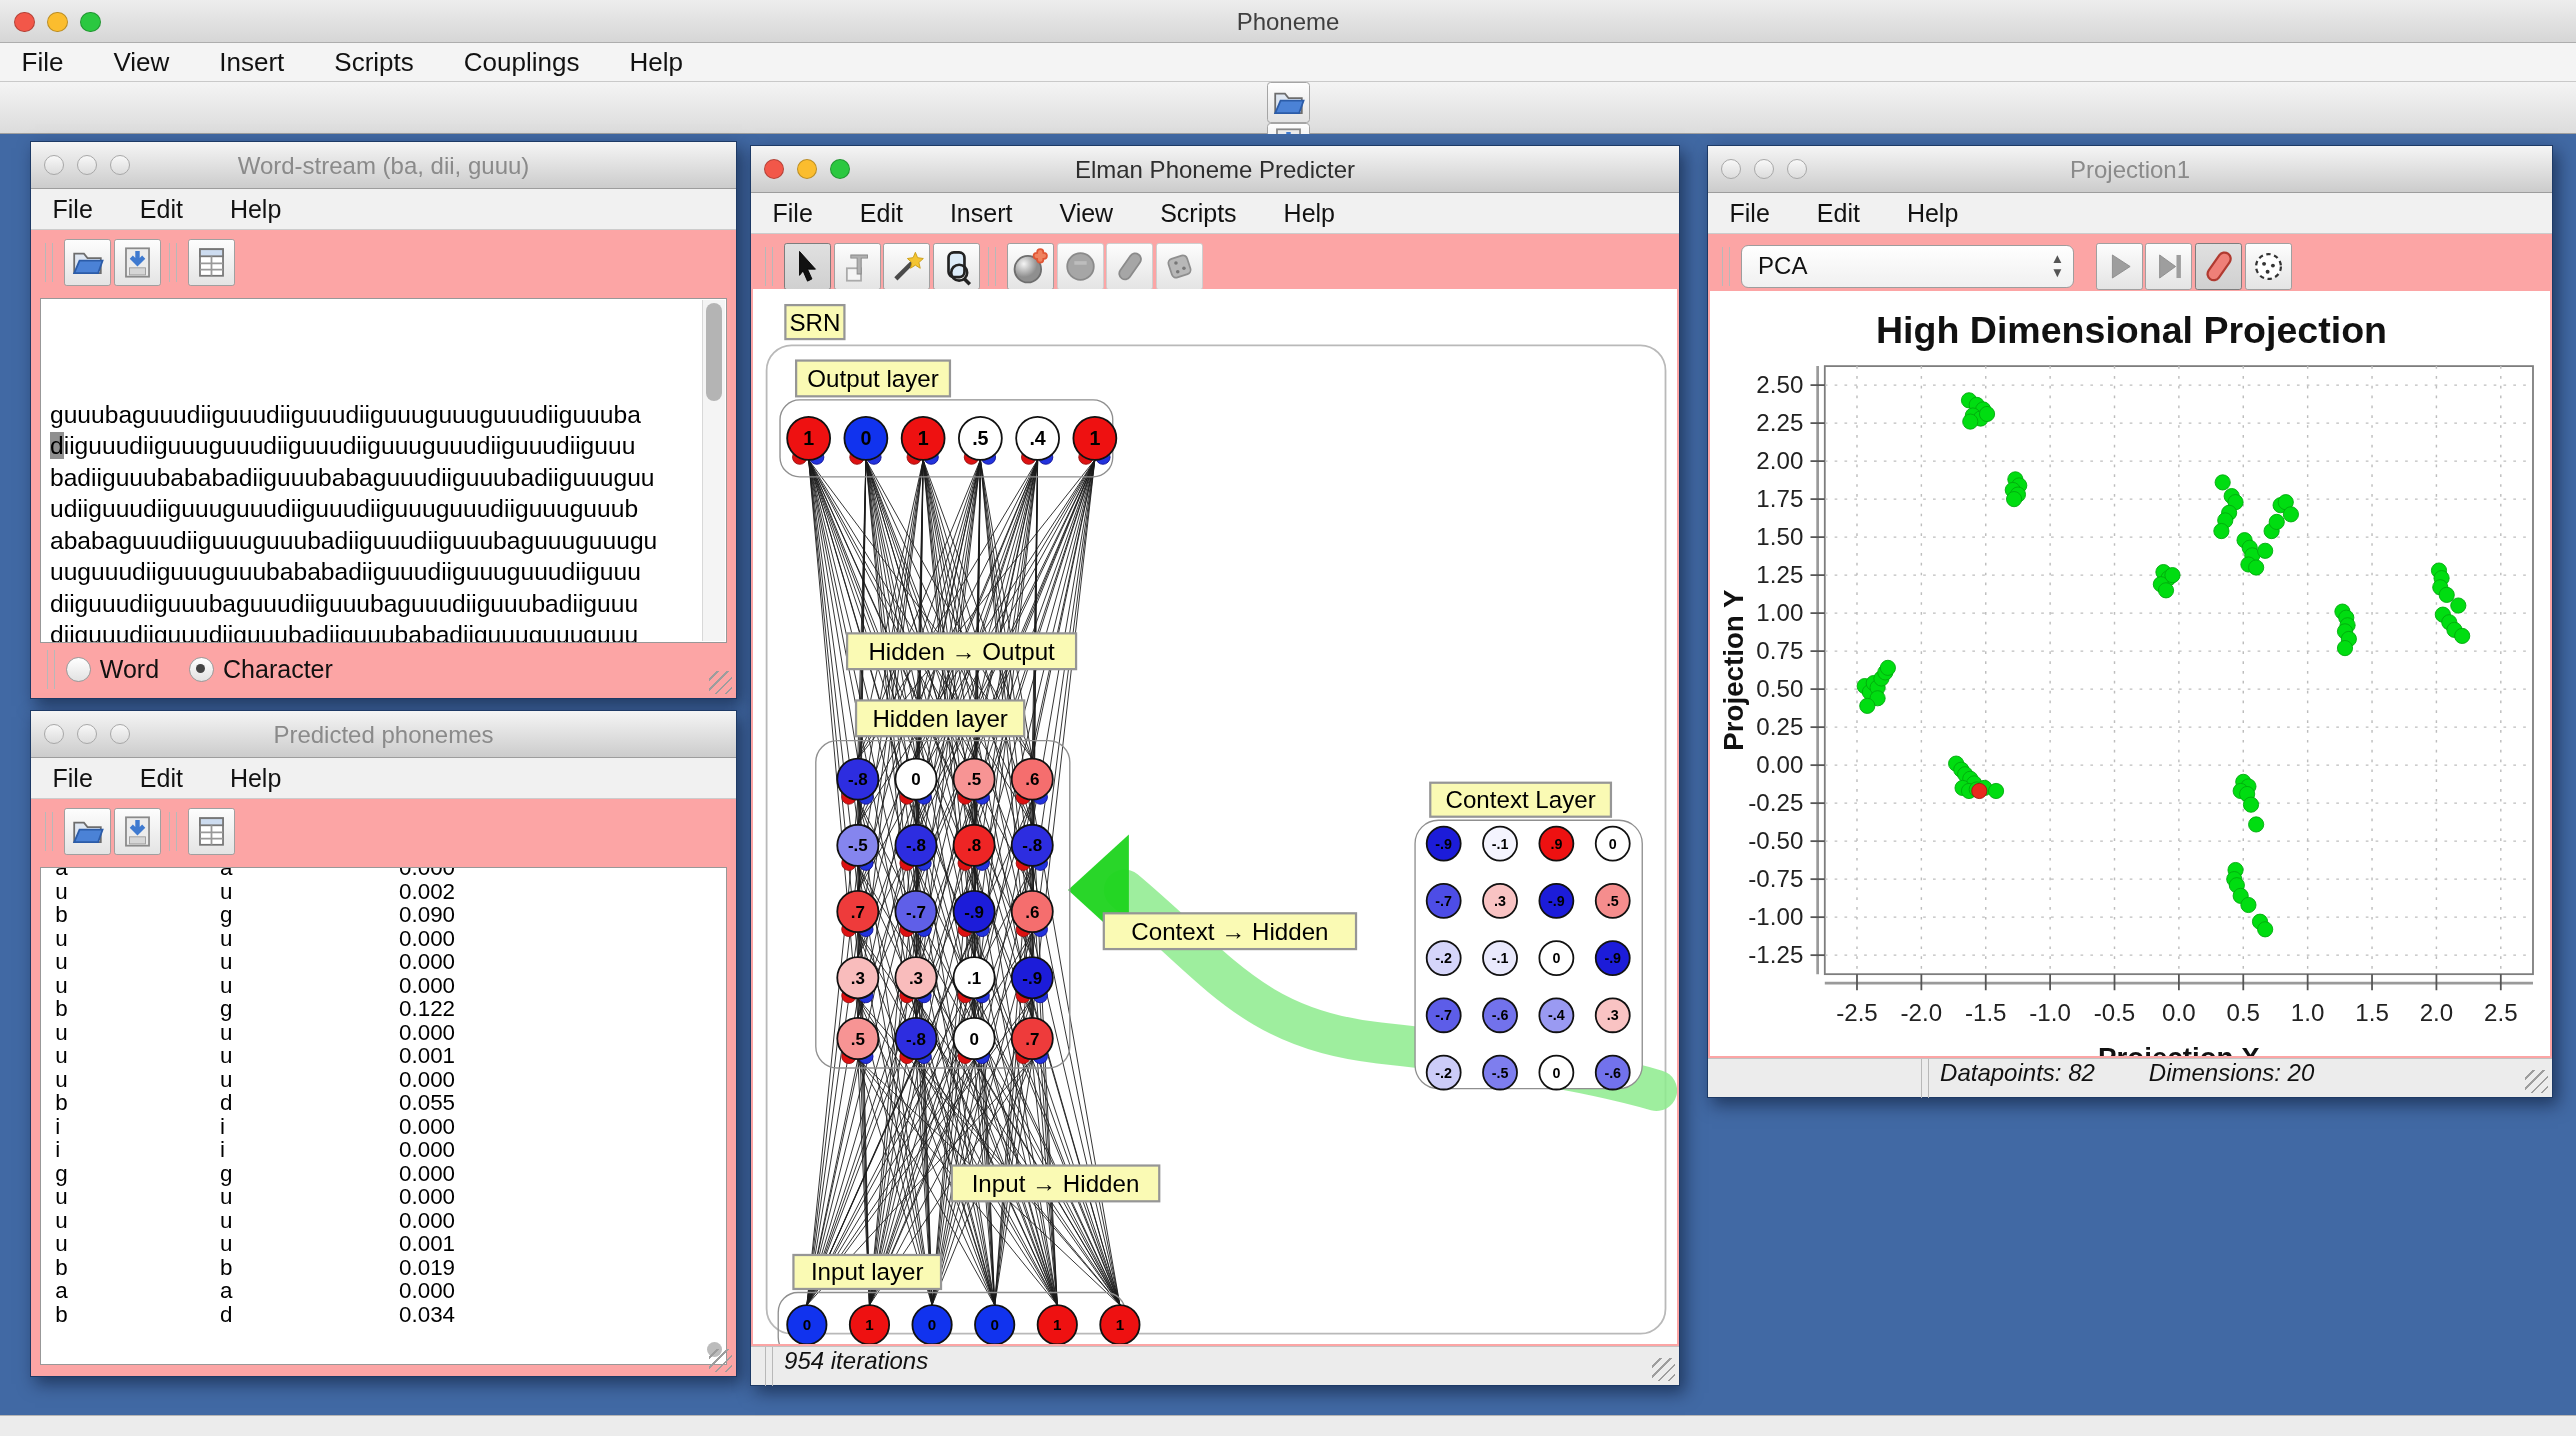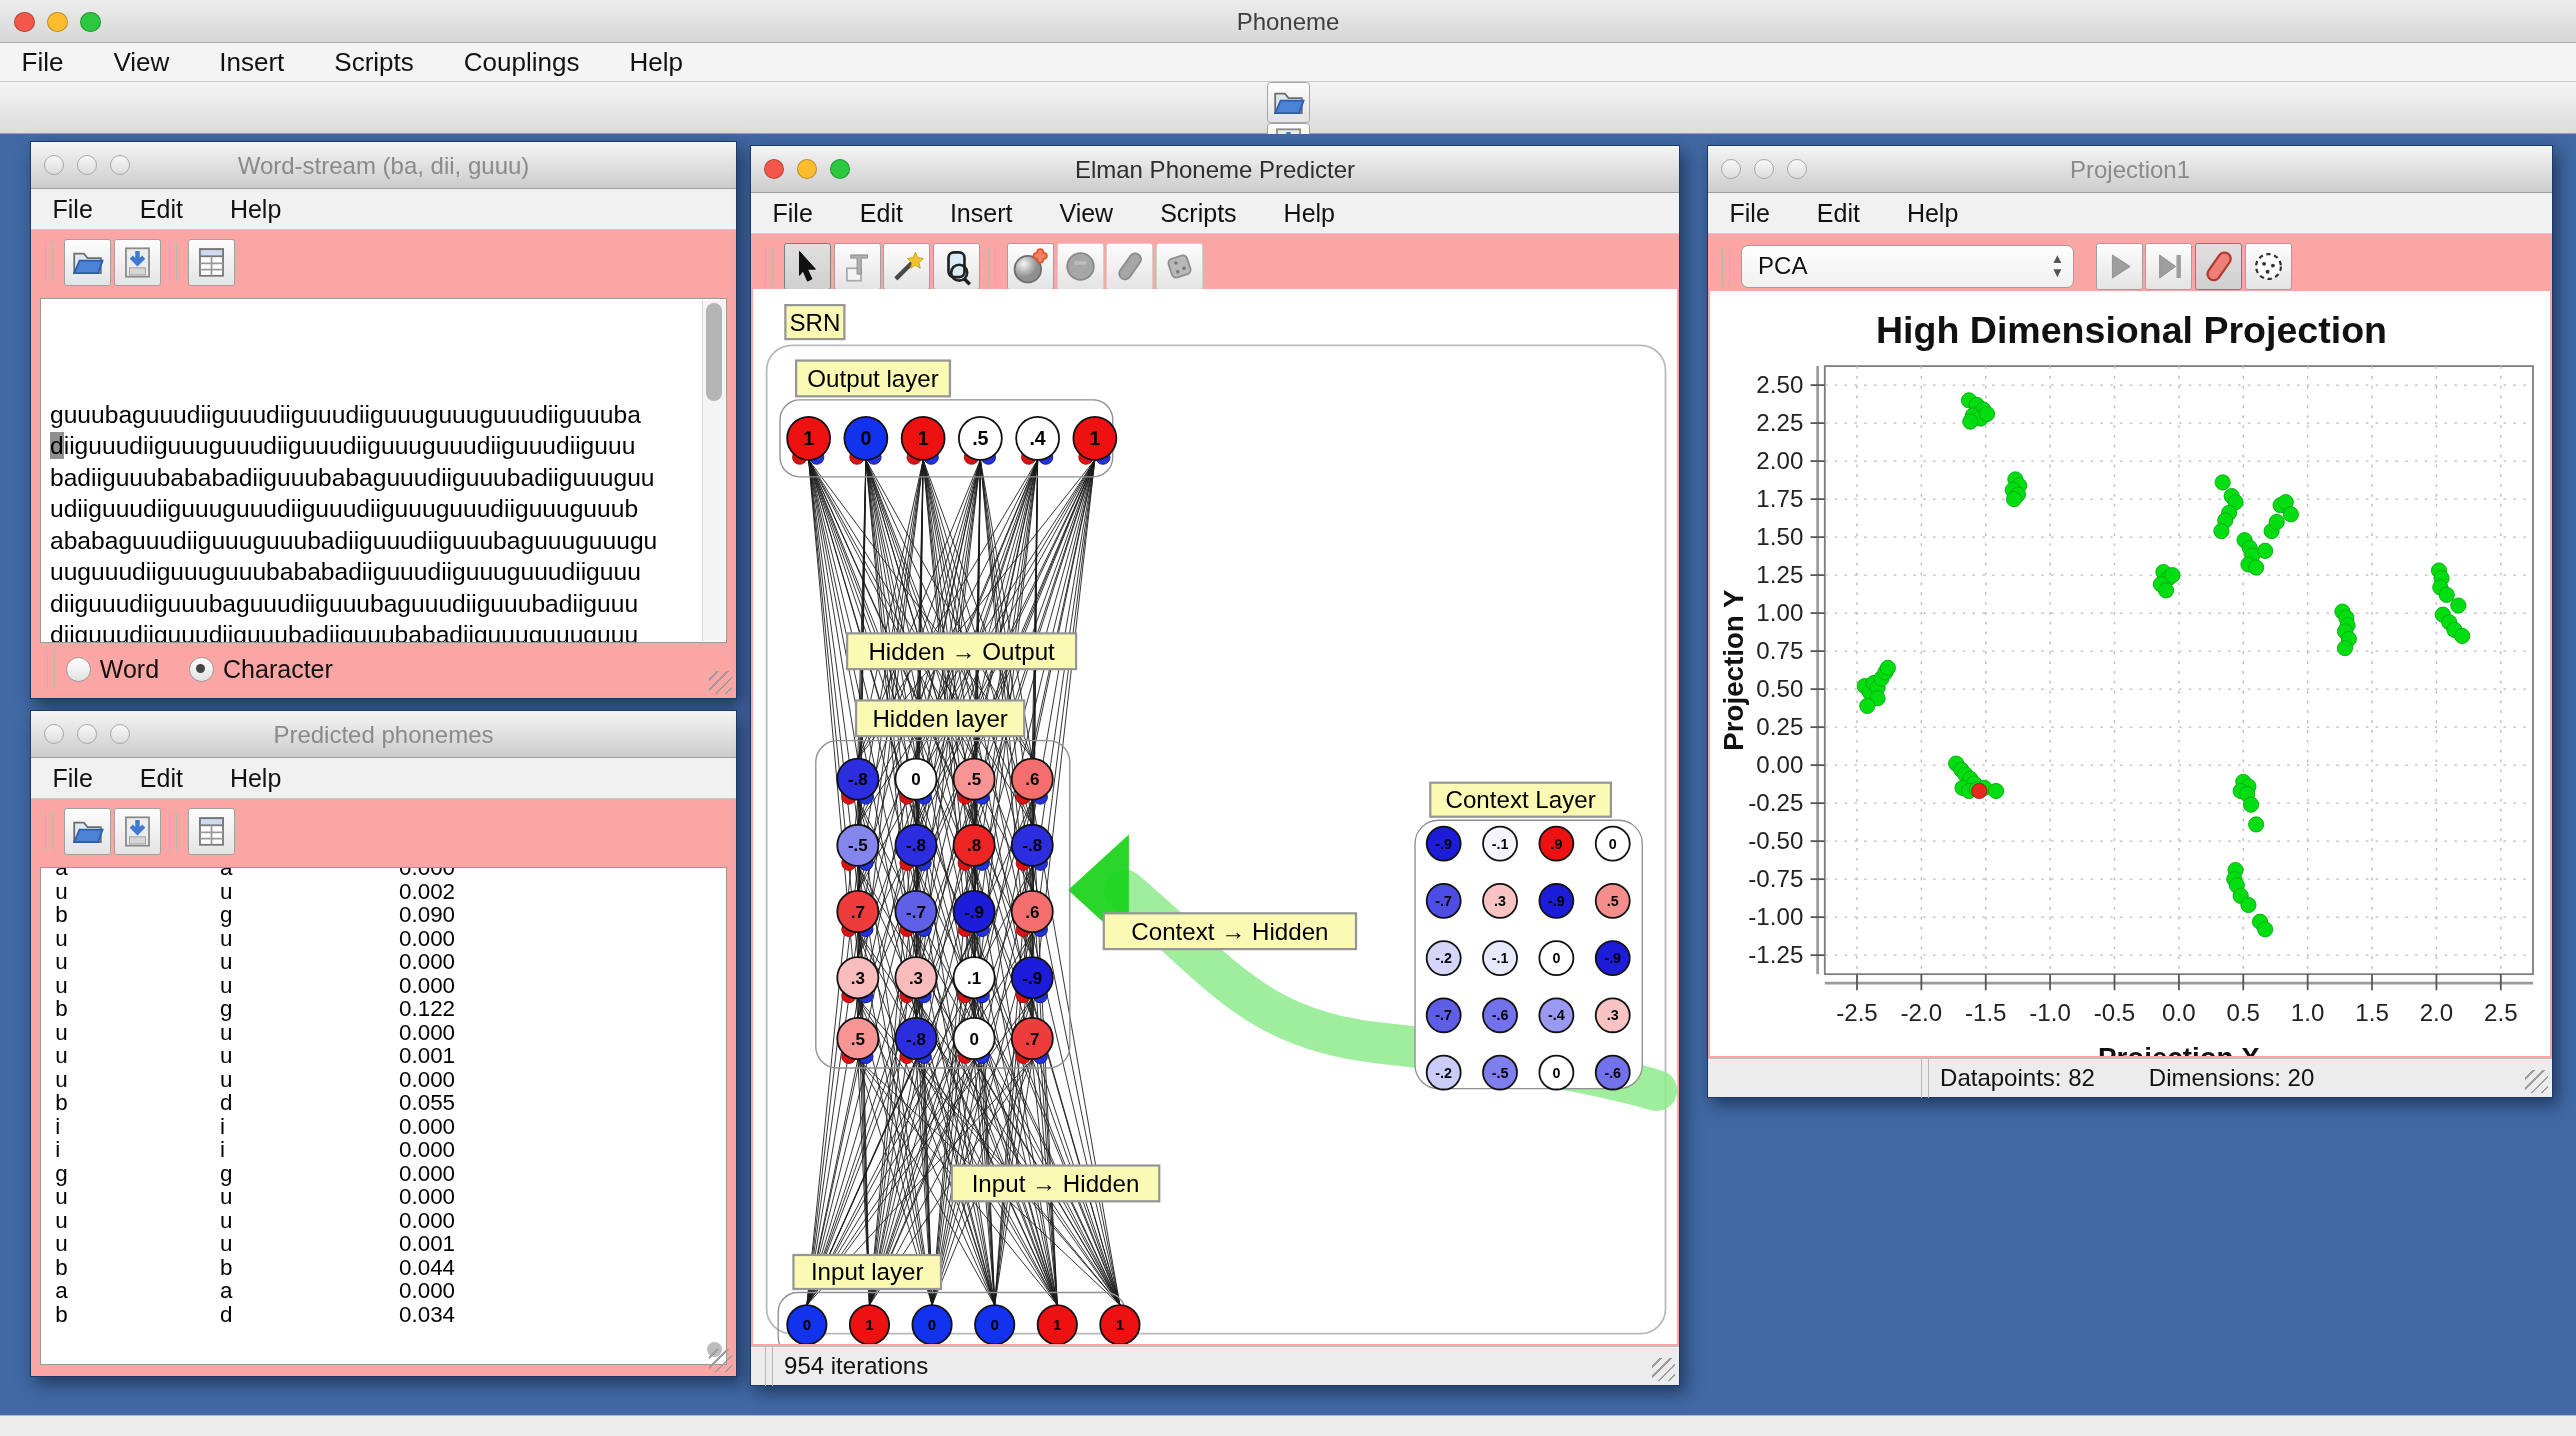--- a/index.html
+++ b/index.html
@@ -66,21 +66,21 @@
     border:0.9px solid #989898; overflow:hidden; font-size:22.4px; color:#000; }
   .prow { display:flex; height:23.5px; align-items:center; }
   .prow .c1 { width:179px; padding-left:14.3px; }
   .prow .c2 { width:179px; }
   .prow .c3 { width:143px; }
   .tiny-thumb { position:absolute; right:3.6px; bottom:7.2px; width:15px; height:15px; border-radius:50%; background:#bcbcbc; }
 
   
   .net-canvas { position:absolute; left:1.8px; right:1.8px; top:143px; bottom:41px; background:#fff; overflow:hidden; }
   .statusbar { position:absolute; left:0; right:0; bottom:0; height:39px; background:#ececec; border-top:0.9px solid #c2c2c2;
-    display:flex; align-items:center; font-size:24px; color:#111; padding-left:9px; }
+    display:flex; align-items:flex-start; font-size:24px; color:#111; padding-left:9px;font-style:italic; }
 
   
   .chart-area { position:absolute; left:1.8px; right:1.8px; top:145px; bottom:41px; background:#fff; overflow:hidden; }
   .combo { width:333px; height:43px; background:linear-gradient(#ffffff,#f0f0f0); border:0.9px solid #9d9d9d; border-radius:7.2px;
     display:flex; align-items:center; font-size:24px; color:#111; padding-left:16px; position:relative; margin-right:21.5px; }
   .combo .stepper { position:absolute; right:9px; top:6.3px; font-size:13.4px; color:#555; line-height:14.3px; text-align:center; }
   svg text { font-family:"Liberation Sans","DejaVu Sans",sans-serif; }
 </style>
 </head>
 <body>
@@ -383,21 +383,21 @@
             <span class="c3">0.000</span>
           </div>
           <div class="prow">
             <span class="c1">u</span>
             <span class="c2">u</span>
             <span class="c3">0.001</span>
           </div>
           <div class="prow">
             <span class="c1">b</span>
             <span class="c2">b</span>
-            <span class="c3">0.044</span>
+            <span class="c3">0.019</span>
           </div>
           <div class="prow">
             <span class="c1">a</span>
             <span class="c2">a</span>
             <span class="c3">0.000</span>
           </div>
           <div class="prow">
             <span class="c1">b</span>
             <span class="c2">d</span>
             <span class="c3">0.034</span>

